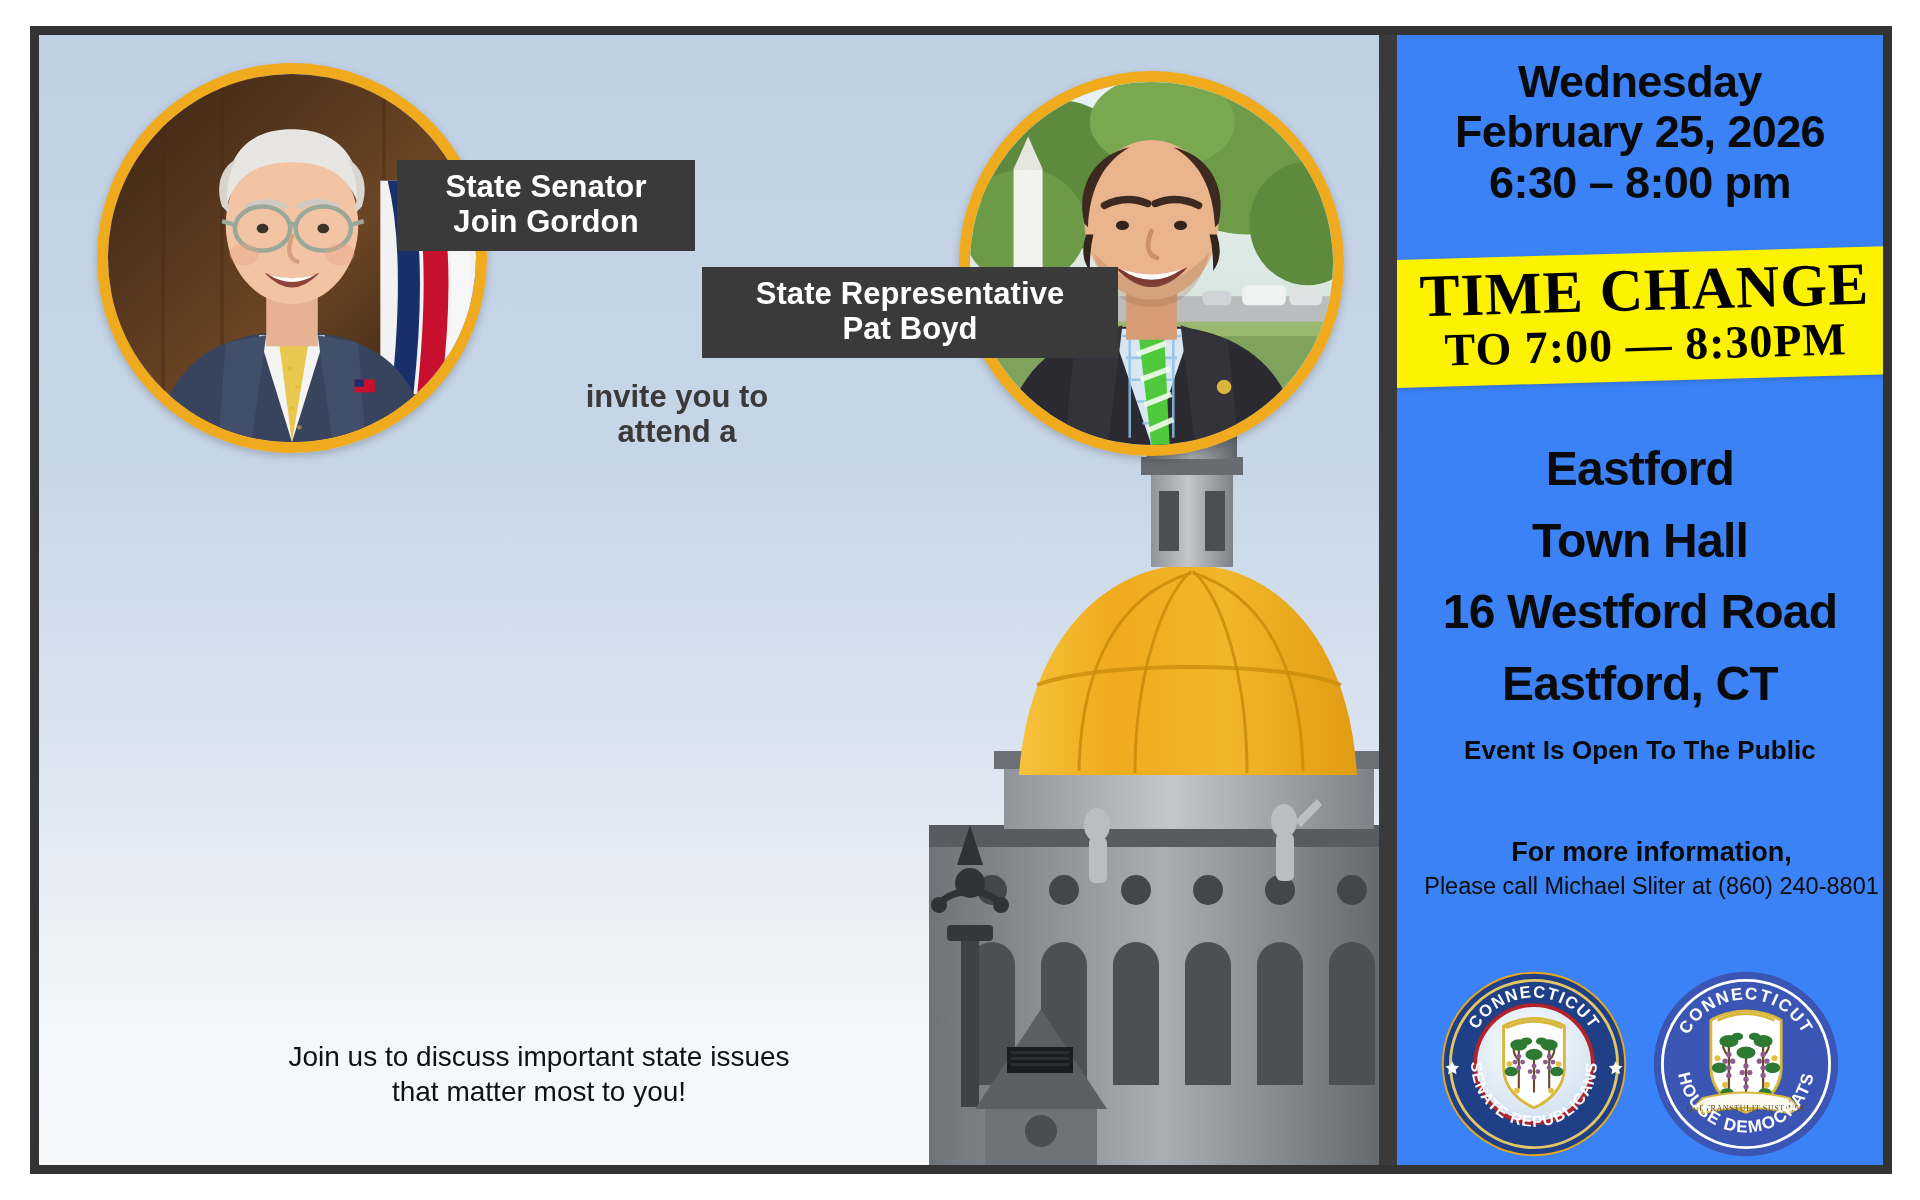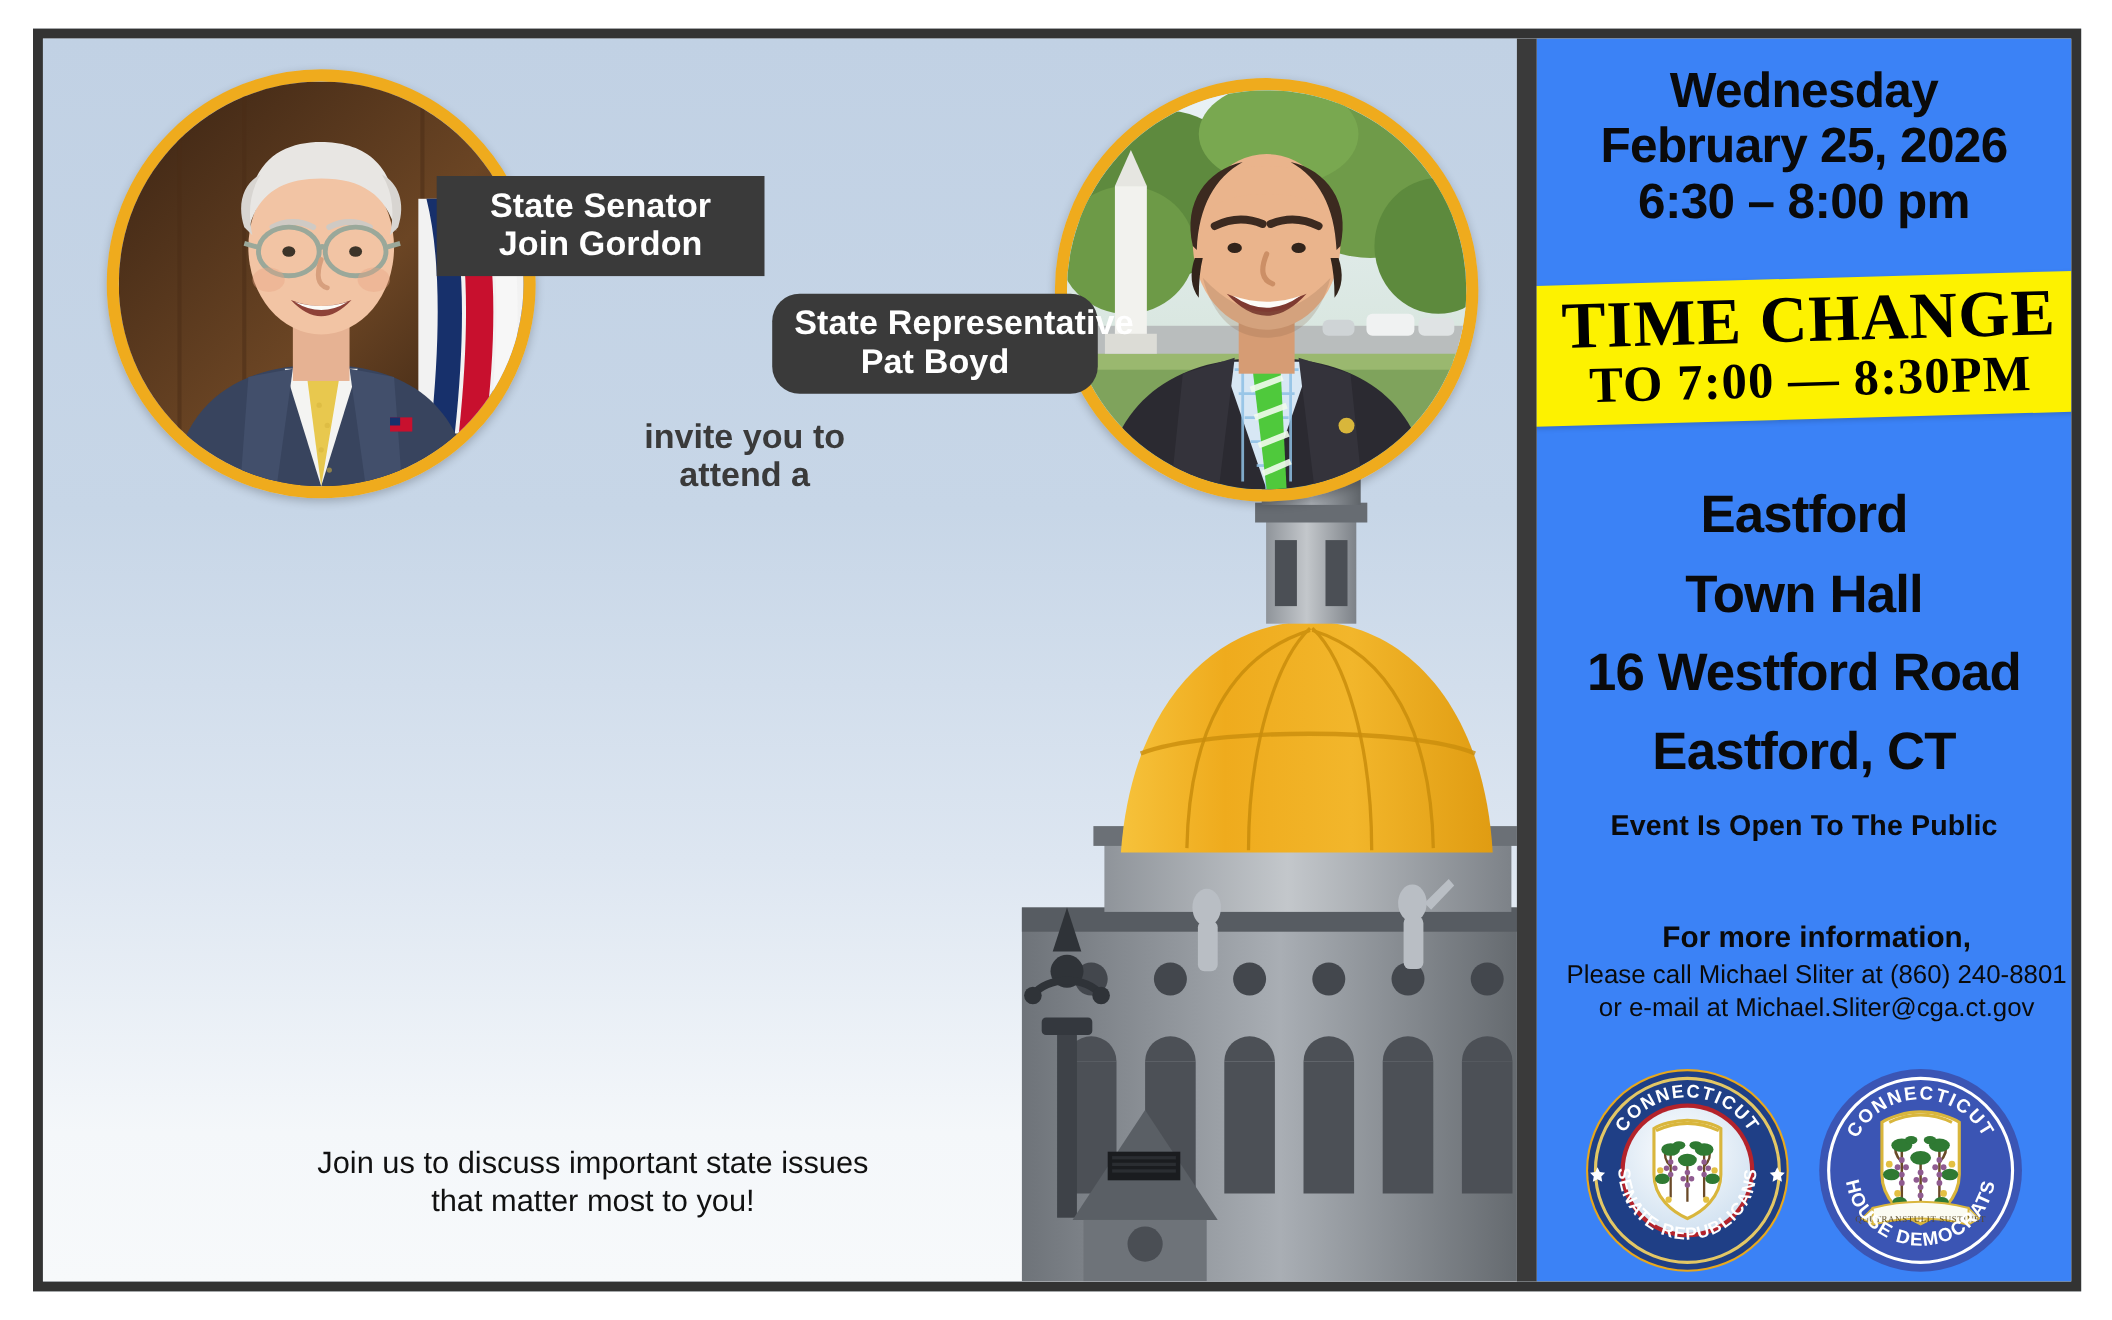--- a/index.html
+++ b/index.html
@@ -71,22 +71,21 @@
   }
   #nameplate-gordon {
     left: 358px; top: 97px;
     font-size: 31px;
     width: 298px;
     margin-top: 28px;
   }
   #nameplate-boyd {
     left: 663px; top: 232px;
     font-size: 31px;
-    width: 296px;
-    border-radius: 25px;
+    width: 416px;
   }
   .nameplate span { display: block; white-space: nowrap; }
 
   
   #invite {
     position: absolute;
     left: 448px; top: 344px;
     width: 380px;
     text-align: center;
     font-size: 31px;
@@ -528,21 +527,20 @@
       <span>Town Hall</span>
       <span>16 Westford Road</span>
       <span>Eastford, CT</span>
     </div>
 
     <div id="open-public">Event Is Open To The Public</div>
 
     <div id="contact-block">
       <span id="contact-heading">For more information,</span>
       <span class="line">Please call Michael Sliter at (860) 240-8801</span>
-      <span class="line">or e-mail at Michael.Sliter@cga.ct.gov</span>
     </div>
 
     <div id="seals">
 
       <div class="seal">
         <svg viewBox="0 0 200 200" xmlns="http://www.w3.org/2000/svg">
           <defs>
             <path id="srTop" d="M30 100 a70 70 0 0 1 140 0" fill="none"></path>
             <path id="srBot" d="M34 100 a66 66 0 0 0 132 0" fill="none"></path>
             <radialGradient id="srInner" cx="45%" cy="35%" r="70%">

